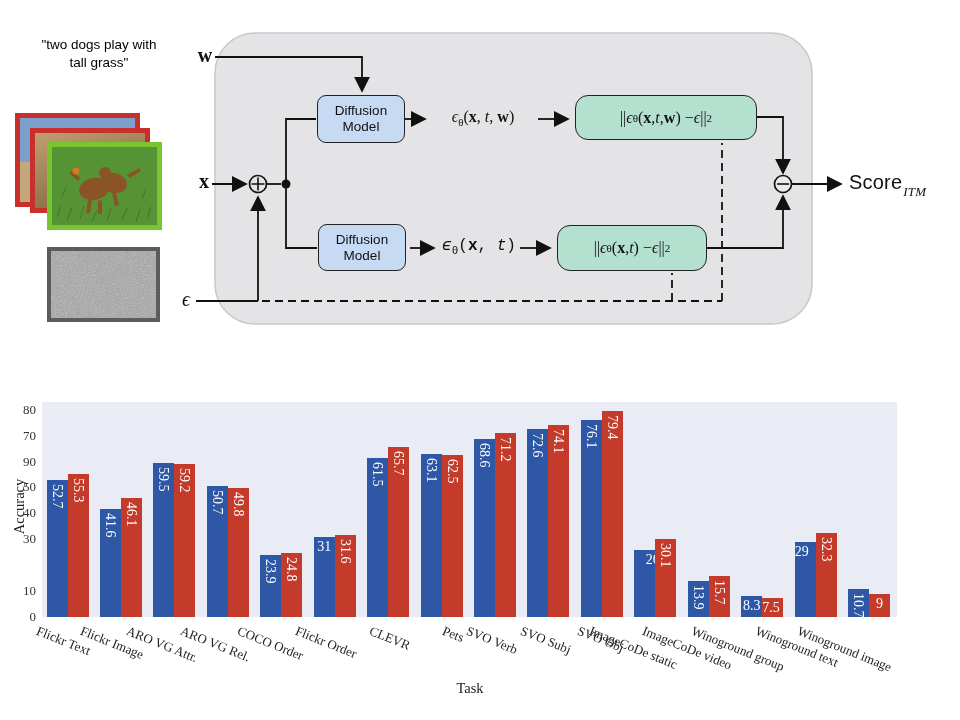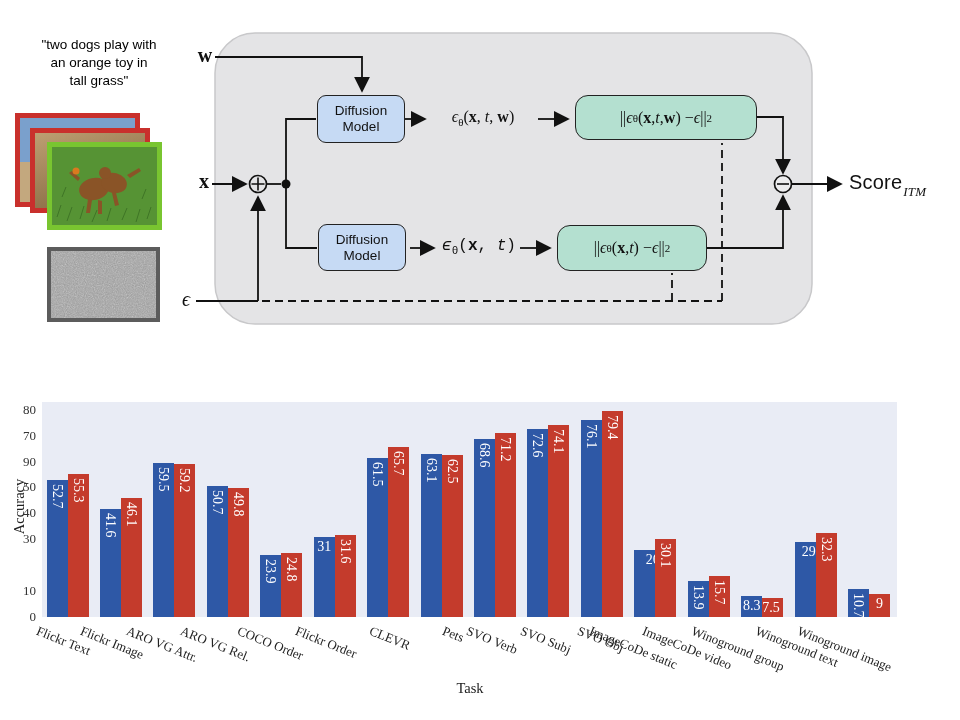--- a/index.html
+++ b/index.html
@@ -106,21 +106,20 @@
     <circle cx="286" cy="184" r="4.5" fill="#111"></circle>
 
     <g>
       <circle cx="783" cy="184" r="8.5" fill="#ececee" stroke="#111" stroke-width="1.7"></circle>
       <path d="M777,184 H789" stroke="#111" stroke-width="1.6"></path>
     </g>
   </svg>
 
   <div class="abs caption">
     <div>"two dogs play with</div>
-    <div>an orange toy in</div>
     <div>tall grass"</div>
   </div>
 
   <div class="photo photo-back"></div>
   <div class="photo photo-mid"></div>
   <div class="photo photo-front">
     <svg width="105" height="78" viewBox="0 0 105 78">
       <rect width="105" height="78" fill="#569334"></rect>
       <g stroke="#3f7526" stroke-width="1">
         <path d="M5,70 l4,-12 M15,74 l5,-14 M28,72 l4,-13 M40,75 l5,-12 M55,74 l4,-13 M70,73 l5,-12 M84,75 l4,-13 M95,72 l4,-12 M10,50 l4,-10 M90,52 l4,-10"></path>
@@ -244,21 +243,21 @@
       <div class="vlabel" style="writing-mode: vertical-rl; left: 692.75px; top: 584.994px;">13.9</div>
       <div class="bar" style="left: 708.75px; top: 576.331px; height: 40.6687px; background: rgb(196, 59, 44);"></div>
       <div class="vlabel" style="writing-mode: vertical-rl; left: 713.75px; top: 580.331px;">15.7</div>
       <div class="abs chart-text xtick" style="top: 623px; left: 645.668px;">ImageCoDe video</div>
       <div class="bar" style="left: 741.188px; top: 595.5px; height: 21.5px; background: rgb(46, 88, 166);"></div>
       <div class="vlabel" style="left: 741.188px; width: 21px; text-align: center; top: 599.5px;">8.3</div>
       <div class="bar" style="left: 762.188px; top: 597.572px; height: 19.4277px; background: rgb(196, 59, 44);"></div>
       <div class="vlabel" style="left: 762.188px; width: 21px; text-align: left; top: 601.572px;">7.5</div>
       <div class="abs chart-text xtick" style="top: 623px; left: 695.396px;">Winoground group</div>
       <div class="bar" style="left: 794.625px; top: 541.88px; height: 75.1205px; background: rgb(46, 88, 166);"></div>
-      <div class="vlabel" style="left: 794.625px; width: 21px; text-align: right; top: 545.88px;">29</div>
+      <div class="vlabel" style="left: 794.625px; width: 21px; text-align: left; top: 545.88px;">29</div>
       <div class="bar" style="left: 815.625px; top: 533.331px; height: 83.6687px; background: rgb(196, 59, 44);"></div>
       <div class="vlabel" style="writing-mode: vertical-rl; left: 820.625px; top: 537.331px;">32.3</div>
       <div class="abs chart-text xtick" style="top: 623px; left: 759.033px;">Winoground text</div>
       <div class="bar" style="left: 848.062px; top: 589.283px; height: 27.7169px; background: rgb(46, 88, 166);"></div>
       <div class="vlabel" style="writing-mode: vertical-rl; left: 853.062px; top: 593.283px;">10.7</div>
       <div class="bar" style="left: 869.062px; top: 593.687px; height: 23.3133px; background: rgb(196, 59, 44);"></div>
       <div class="vlabel" style="left: 869.062px; width: 21px; text-align: center; top: 597.687px;">9</div>
       <div class="abs chart-text xtick" style="top: 623px; left: 801.344px;">Winoground image</div>
     </div>
   <div class="abs chart-text ylabel">Accuracy</div>

